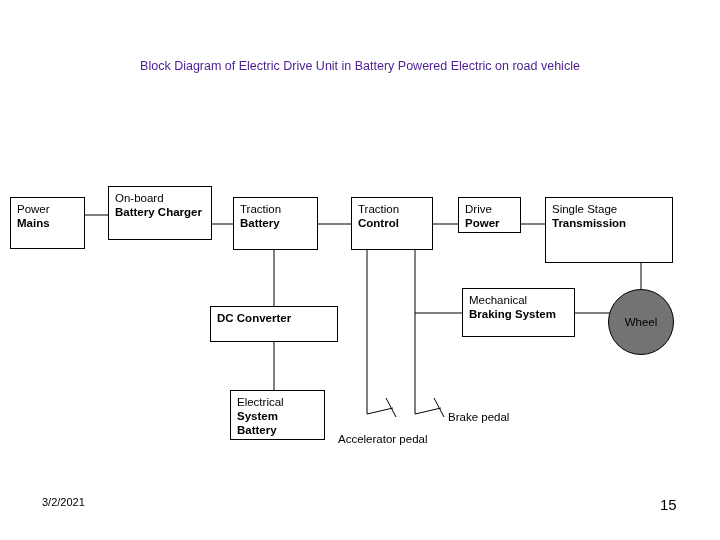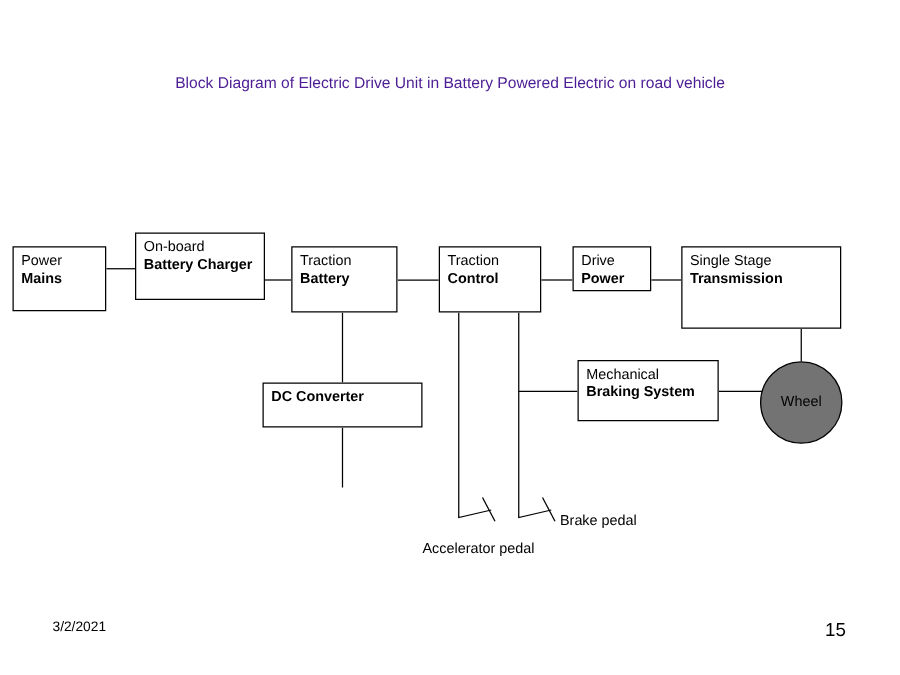--- a/index.html
+++ b/index.html
@@ -148,20 +148,24 @@
 
   <div class="node" style="left:545px; top:197px; width:128px; height:66px;">
     <span>Single Stage</span>
     <span class="line2">Transmission</span>
   </div>
 
   <div class="node" style="left:210px; top:306px; width:128px; height:36px;font-weight:bold;">
     <span>DC Converter</span>
   </div>
 
+  <div class="node" style="left:230px; top:390px; width:95px; height:50px;">
+    <span>Electrical</span>
+    <span class="line2">System Battery</span>
+  </div>
 
   <div class="node" style="left:462px; top:288px; width:113px; height:49px;">
     <span>Mechanical</span>
     <span class="line2">Braking System</span>
   </div>
 
   <div class="wheel" id="wheel-node" style="left:608px; top:289px; width:66px; height:66px; background:#737373;">
     <span>Wheel</span>
   </div>
 

